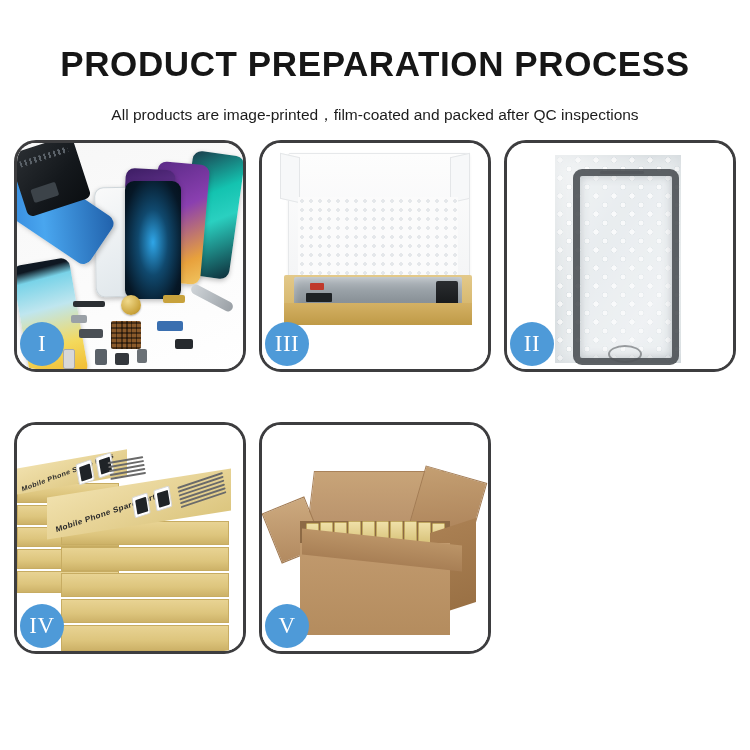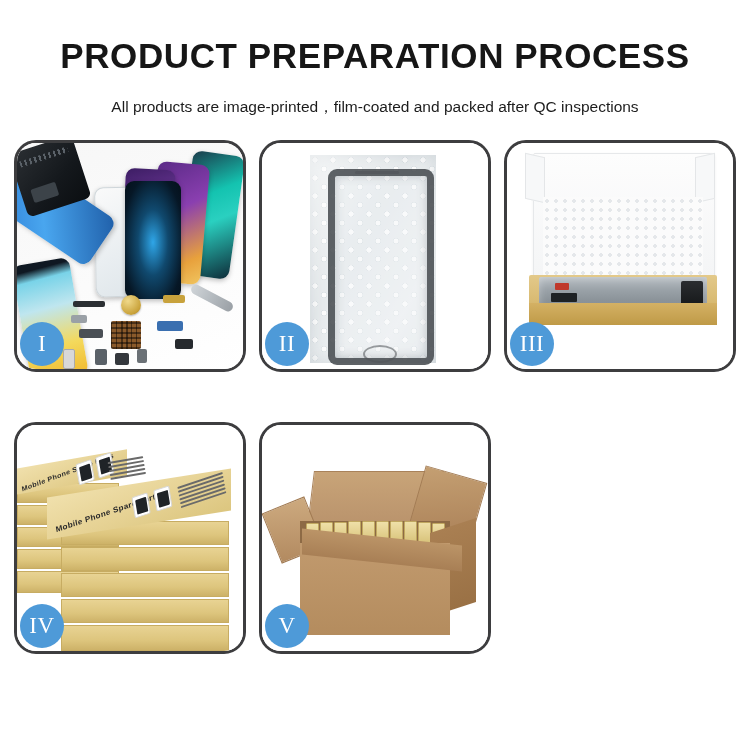--- a/index.html
+++ b/index.html
@@ -20,21 +20,21 @@
     padding-top: 34px;
     text-align: center;
   }
   .title {
     font-family: "Liberation Sans", sans-serif;
     font-size: 35px;
     font-weight: 700;
     letter-spacing: 0.6px;
     color: #161616;
     line-height: 1.05;
-    margin: 4px;
+    margin: 12px;
     white-space: nowrap;
   }
   .subtitle {
     font-family: "Liberation Sans", sans-serif;
     font-size: 15.5px;
     font-weight: 400;
     color: #1c1c1c;
     margin: 22px 0 0 0;
     white-space: nowrap;
   }
@@ -409,43 +409,43 @@
       <div class="strip s6"></div>
       <div class="strip s7"></div>
       <div class="strip s8"></div>
       <div class="strip s9"></div>
       <div class="strip s10"></div>
     </div>
     <div class="badge">I</div>
   </div>
 
   <div class="panel">
-    <div class="panel-inner p2">
-      <div class="bubble-bg">
-        <div class="bub-sheen"></div>
-      </div>
-      <div class="screen2"></div>
-    </div>
-    <div class="badge">II</div>
-  </div>
-
-  <div class="panel">
     <div class="panel-inner p3">
       <div class="lid-back"></div>
       <div class="lid-flap-l"></div>
       <div class="lid-flap-r"></div>
       <div class="foam"></div>
       <div class="tray"></div>
       <div class="screen3">
         <span class="redmark"></span>
         <span class="blkmark"></span>
       </div>
       <div class="tray-front"></div>
     </div>
     <div class="badge">III</div>
+  </div>
+
+  <div class="panel">
+    <div class="panel-inner p2">
+      <div class="bubble-bg">
+        <div class="bub-sheen"></div>
+      </div>
+      <div class="screen2"></div>
+    </div>
+    <div class="badge">II</div>
   </div>
 
   <div class="panel">
     <div class="panel-inner p4">
 
       <div class="stackbox" style="left:0px; top:58px; width:100px; height:18px;"></div>
       <div class="stackbox" style="left:0px; top:80px; width:100px; height:18px;"></div>
       <div class="stackbox" style="left:0px; top:102px; width:100px; height:18px;"></div>
       <div class="stackbox" style="left:0px; top:124px; width:100px; height:18px;"></div>
       <div class="stackbox" style="left:0px; top:146px; width:100px; height:20px;"></div>

